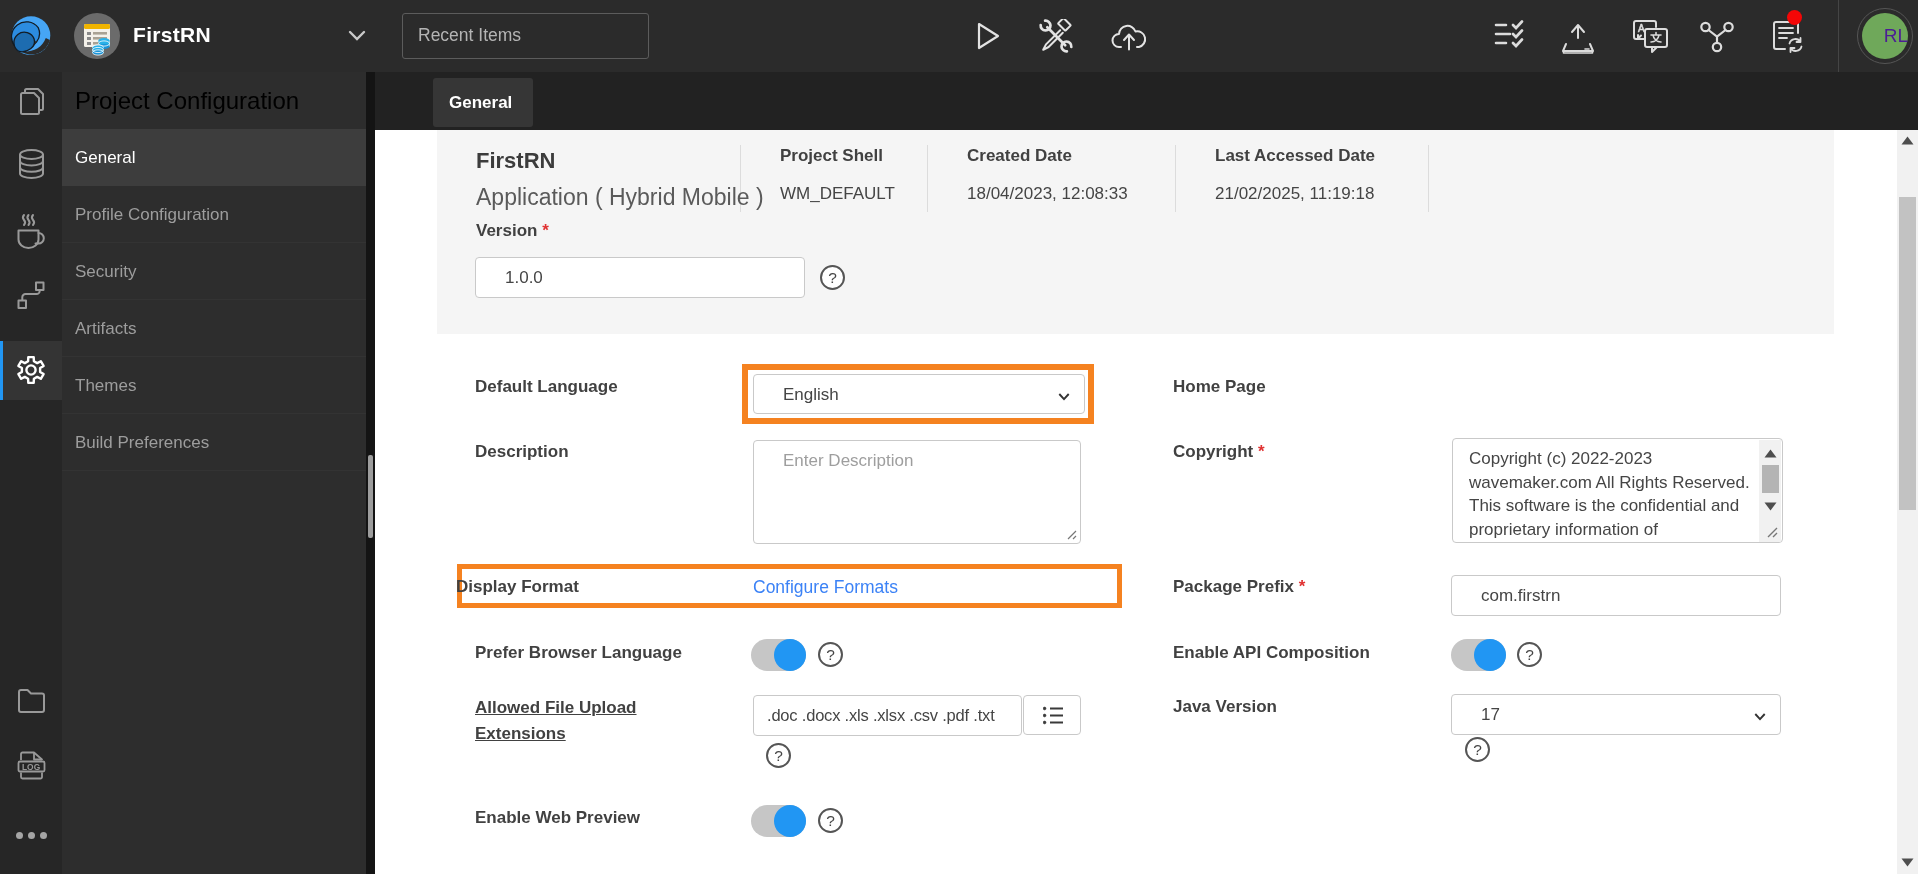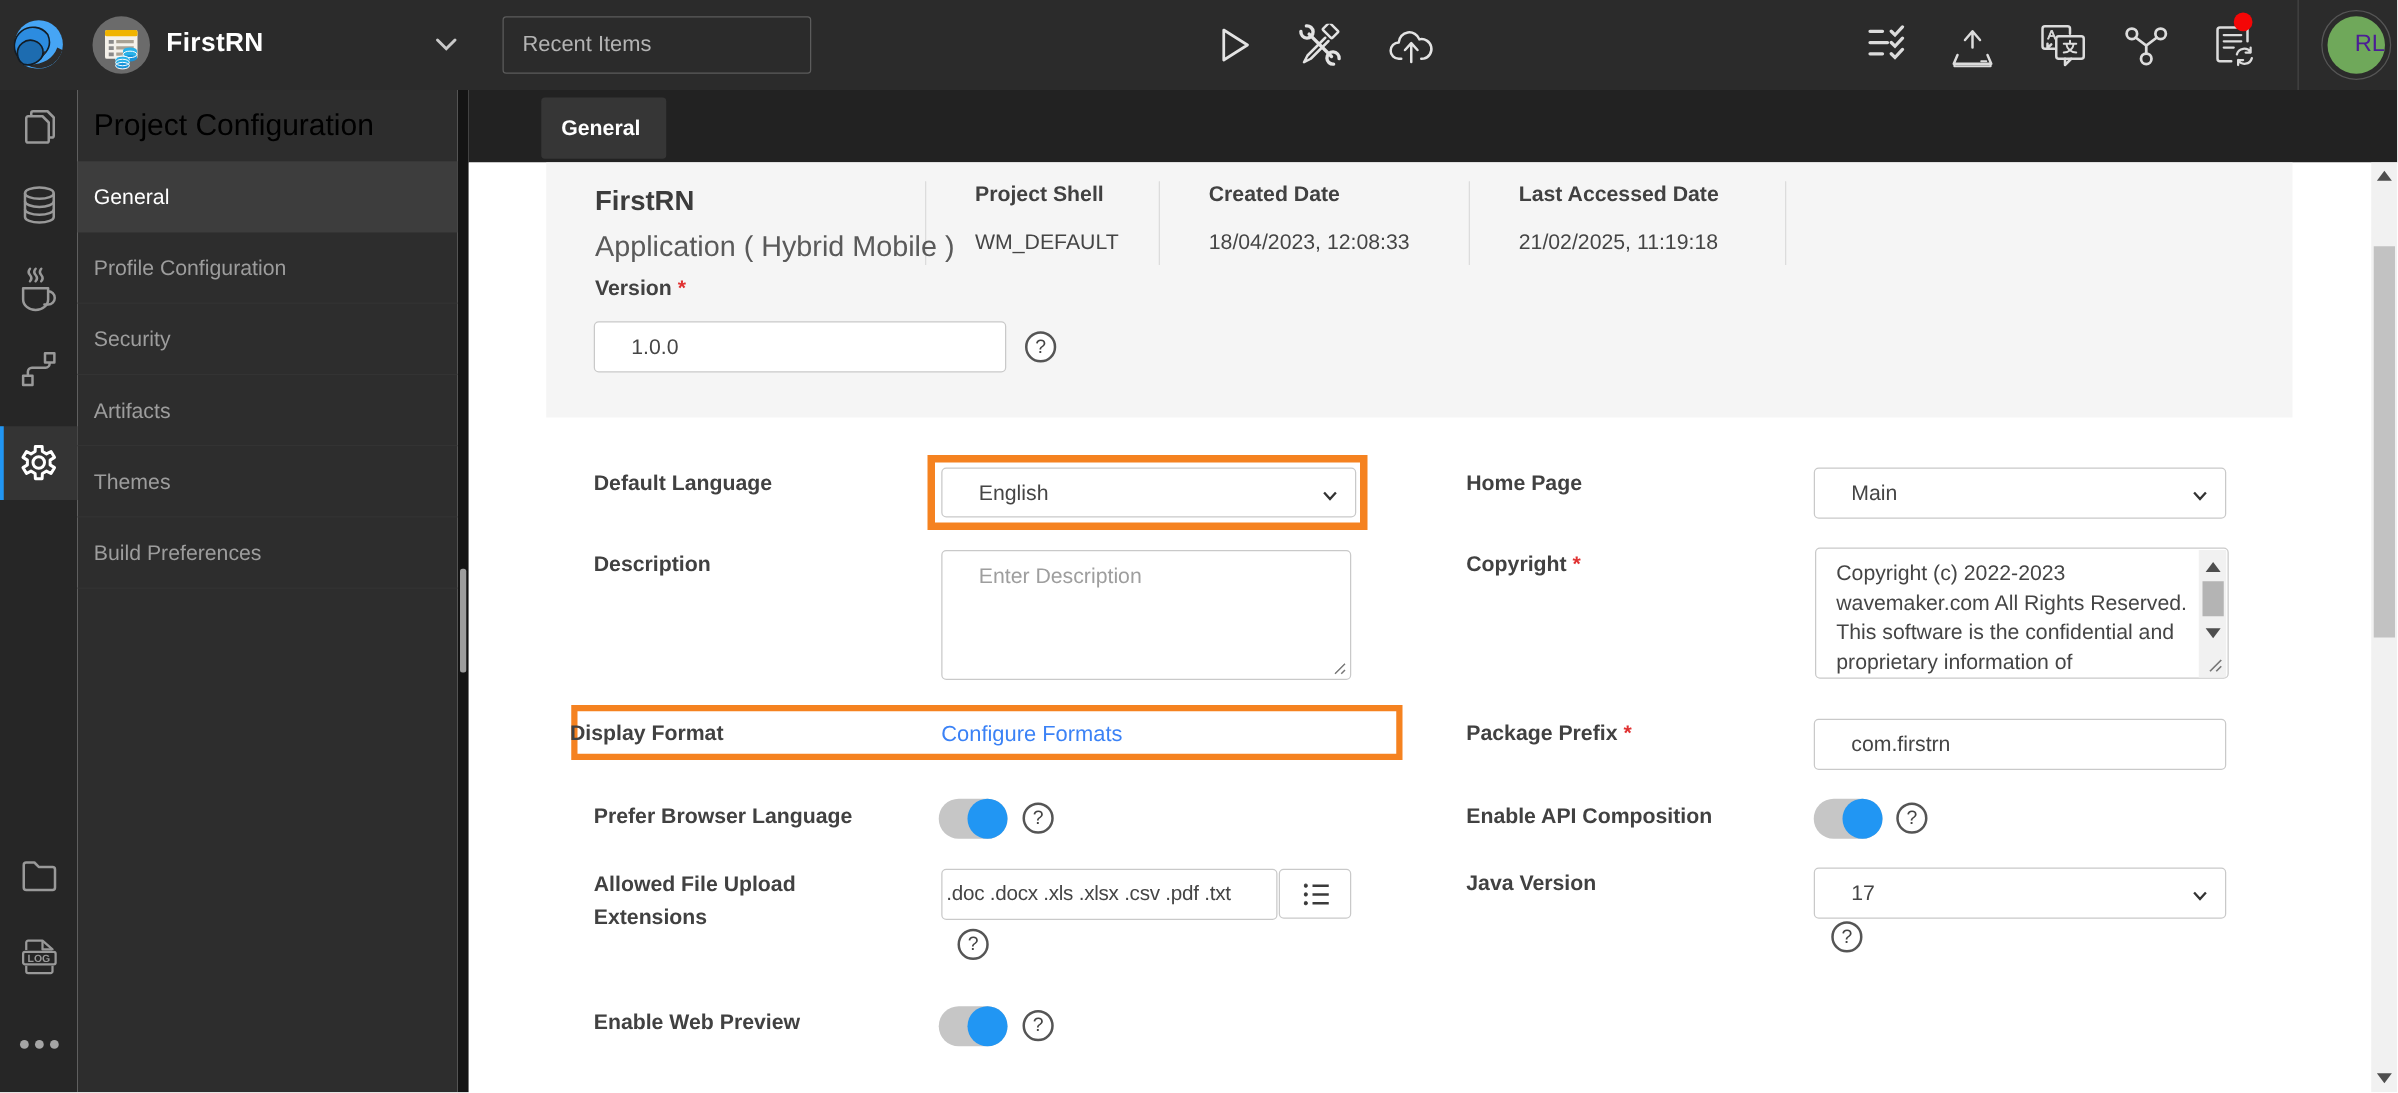--- a/index.html
+++ b/index.html
@@ -234,45 +234,40 @@
       </svg>
   </div>
   <div class="abs" style="left:457px;top:564px;width:665px;height:44px;background:#fff;border:5px solid #f58220;"></div>
   <div class="abs lbl" style="left:456px;top:577px;">Display Format</div>
   <div class="abs link" style="left:753px;top:577px;">Configure Formats</div>
   <div class="abs lbl" style="left:475px;top:643px;">Prefer Browser Language</div>
   <div class="abs toggle" style="left:751px;top:639px;">
       <span class="knob"></span>
     </div>
   <div class="abs q" style="left:818px;top:642px;">?</div>
-  <div class="abs lbl" style="left:475px;top:695px;width:230px;line-height:26px;">Allowed File Upload Extensions</div>
-  <div class="abs inp" style="left:753px;top:695px;width:269px;height:41px;font-size:16.5px;letter-spacing:-0.2px;padding-left:3px;">.doc .docx .xls .xlsx .csv .pdf .txt</div>
+  <div class="abs lbl" style="left:475px;top:695px;width:230px;line-height:26px;text-decoration:underline;">Allowed File Upload Extensions</div>
+  <div class="abs inp" style="left:753px;top:695px;width:269px;height:41px;font-size:16.5px;letter-spacing:-0.2px;padding-left:13px;">.doc .docx .xls .xlsx .csv .pdf .txt</div>
   <div class="abs" style="left:1023px;top:695px;width:58px;height:40px;background:#fff;border:1px solid #c9c9c9;border-radius:4px;">
     <svg style="position:absolute;left:19px;top:10px;" width="21" height="19" viewBox="0 0 21 19">
       <g stroke="#3a3a3a" stroke-width="2">
         <circle cx="1.6" cy="2.5" r="1.4" fill="#3a3a3a" stroke-width="0.6"></circle>
           <circle cx="1.6" cy="9.5" r="1.4" fill="#3a3a3a" stroke-width="0.6"></circle>
           <circle cx="1.6" cy="16.5" r="1.4" fill="#3a3a3a" stroke-width="0.6"></circle>
         <path d="M7,2.5 L20,2.5 M7,9.5 L20,9.5 M7,16.5 L20,16.5"></path>
       </g>
     </svg>
   </div>
   <div class="abs q" style="left:766px;top:743px;">?</div>
   <div class="abs lbl" style="left:475px;top:808px;">Enable Web Preview</div>
   <div class="abs toggle" style="left:751px;top:805px;">
       <span class="knob"></span>
     </div>
   <div class="abs q" style="left:818px;top:808px;">?</div>
 
   <div class="abs lbl" style="left:1173px;top:377px;">Home Page</div>
-  <div class="abs inp" style="left:1451px;top:374px;width:330px;height:41px;">Main
-    <svg class="chev" width="14" height="10" viewBox="0 0 14 10">
-        <path d="M1.5,1.5 L7,7.5 L12.5,1.5" fill="none" stroke="#333" stroke-width="2.2"></path>
-      </svg>
-  </div>
   <div class="abs lbl" style="left:1173px;top:442px;">Copyright <span class="ast">*</span></div>
   <div class="abs inp" style="left:1452px;top:438px;width:331px;height:105px;line-height:normal;padding:0;overflow:hidden;">
     <div style="position:absolute;left:16px;top:8px;width:290px;font-size:17px;line-height:23.5px;color:#454545;">Copyright (c) 2022-2023 wavemaker.com All Rights Reserved.&nbsp; This software is the confidential and proprietary information of wavemaker.com ("Confidential</div>
     <div style="position:absolute;right:1px;top:1px;width:22px;height:103px;background:#f1f1f1;"></div>
     <svg style="position:absolute;right:5px;top:10px;" width="13" height="9" viewBox="0 0 13 9">
         <path d="M6.5,0.5 L12.5,8.5 L0.5,8.5 Z" fill="#4e4e4e"></path>
       </svg>
     <div style="position:absolute;right:3px;top:26px;width:17px;height:28px;background:#b4b4b4;"></div>
     <svg style="position:absolute;right:5px;top:63px;" width="13" height="9" viewBox="0 0 13 9">
         <path d="M0.5,0.5 L12.5,0.5 L6.5,8.5 Z" fill="#4e4e4e"></path>

